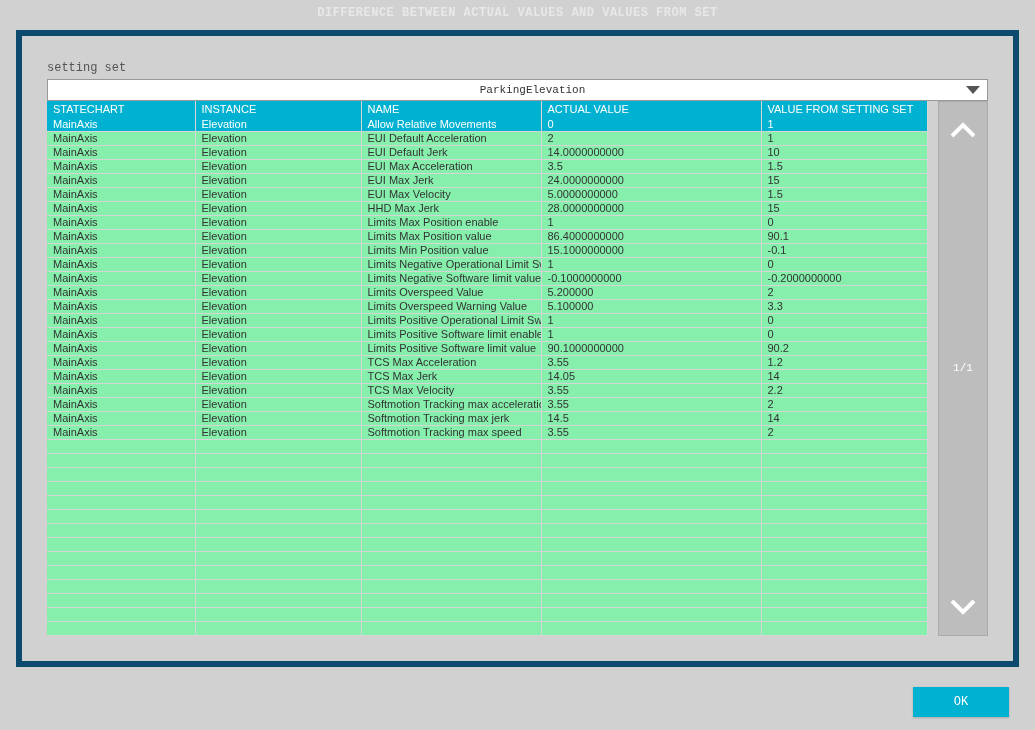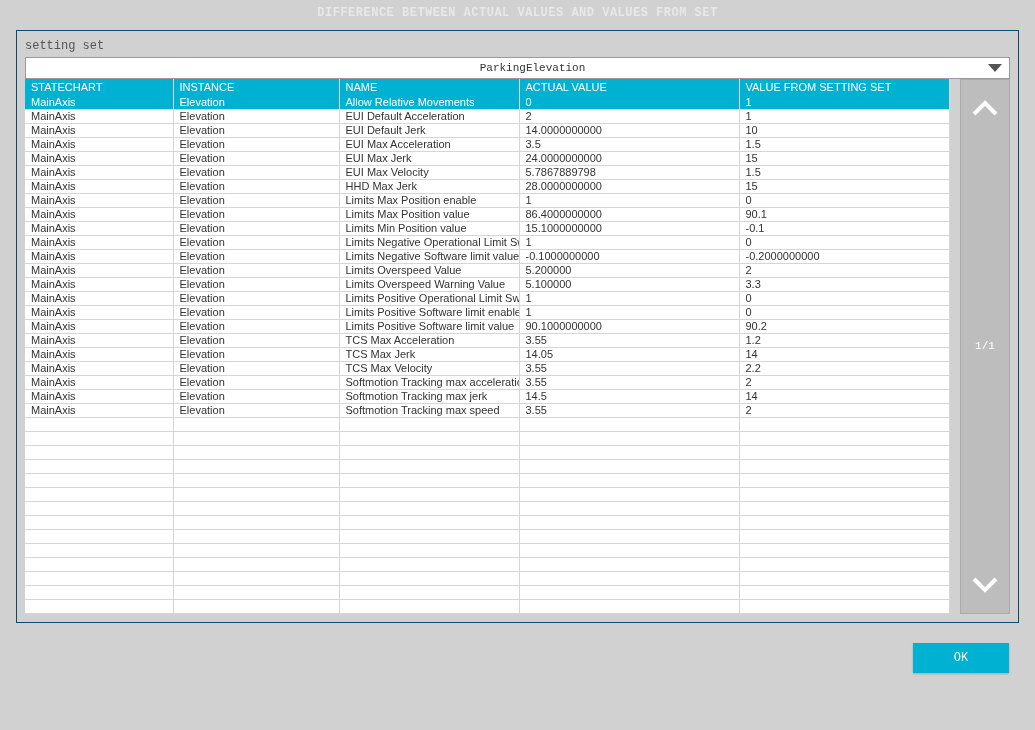--- a/index.html
+++ b/index.html
@@ -16,23 +16,23 @@
 .title-bar {
   text-align: center;
   padding: 6px 0 10px;
   font-weight: bold;
   color: #e8e8e8;
   letter-spacing: 0.5px;
   font-size: 12px;
 }
 .panel {
   background: #d1d1d1;
-  border: 1px solid #0c4a6e;
+  border: 6px solid #0c4a6e;
   margin: 0 16px 10px;
-  padding: 8px;
+  padding: 25px;
 }
 .field-label {
   color: #555;
   margin-bottom: 4px;
   font-size: 12px;
 }
 .select-box {
   background: #fff;
   border: 1px solid #999;
   height: 22px;
@@ -65,21 +65,21 @@
   display: flex;
   gap: 10px;
 }
 .table-area {
   flex: 1;
   overflow: hidden;
 }
 .data-table {
   border-collapse: collapse;
   width: 100%;
-  background: #ffffff;
+  background: #86efac;
 }
 .data-table th {
   background: #00b1d2;
   color: #fff;
   text-align: left;
   font-weight: normal;
   font-size: 11px;
   padding: 2px 6px;
   border-right: 1px solid #d6d6d6;
   height: 14px;
@@ -204,21 +204,21 @@
               <td class="col-statechart">MainAxis</td>
               <td class="col-instance">Elevation</td>
               <td class="col-name">EUI Max Jerk</td>
               <td class="col-actual">24.0000000000</td>
               <td class="col-set">15</td>
             </tr>
             <tr>
               <td class="col-statechart">MainAxis</td>
               <td class="col-instance">Elevation</td>
               <td class="col-name">EUI Max Velocity</td>
-              <td class="col-actual">5.7867889798</td>
+              <td class="col-actual">5.0000000000</td>
               <td class="col-set">1.5</td>
             </tr>
             <tr>
               <td class="col-statechart">MainAxis</td>
               <td class="col-instance">Elevation</td>
               <td class="col-name">HHD Max Jerk</td>
               <td class="col-actual">28.0000000000</td>
               <td class="col-set">15</td>
             </tr>
             <tr>

